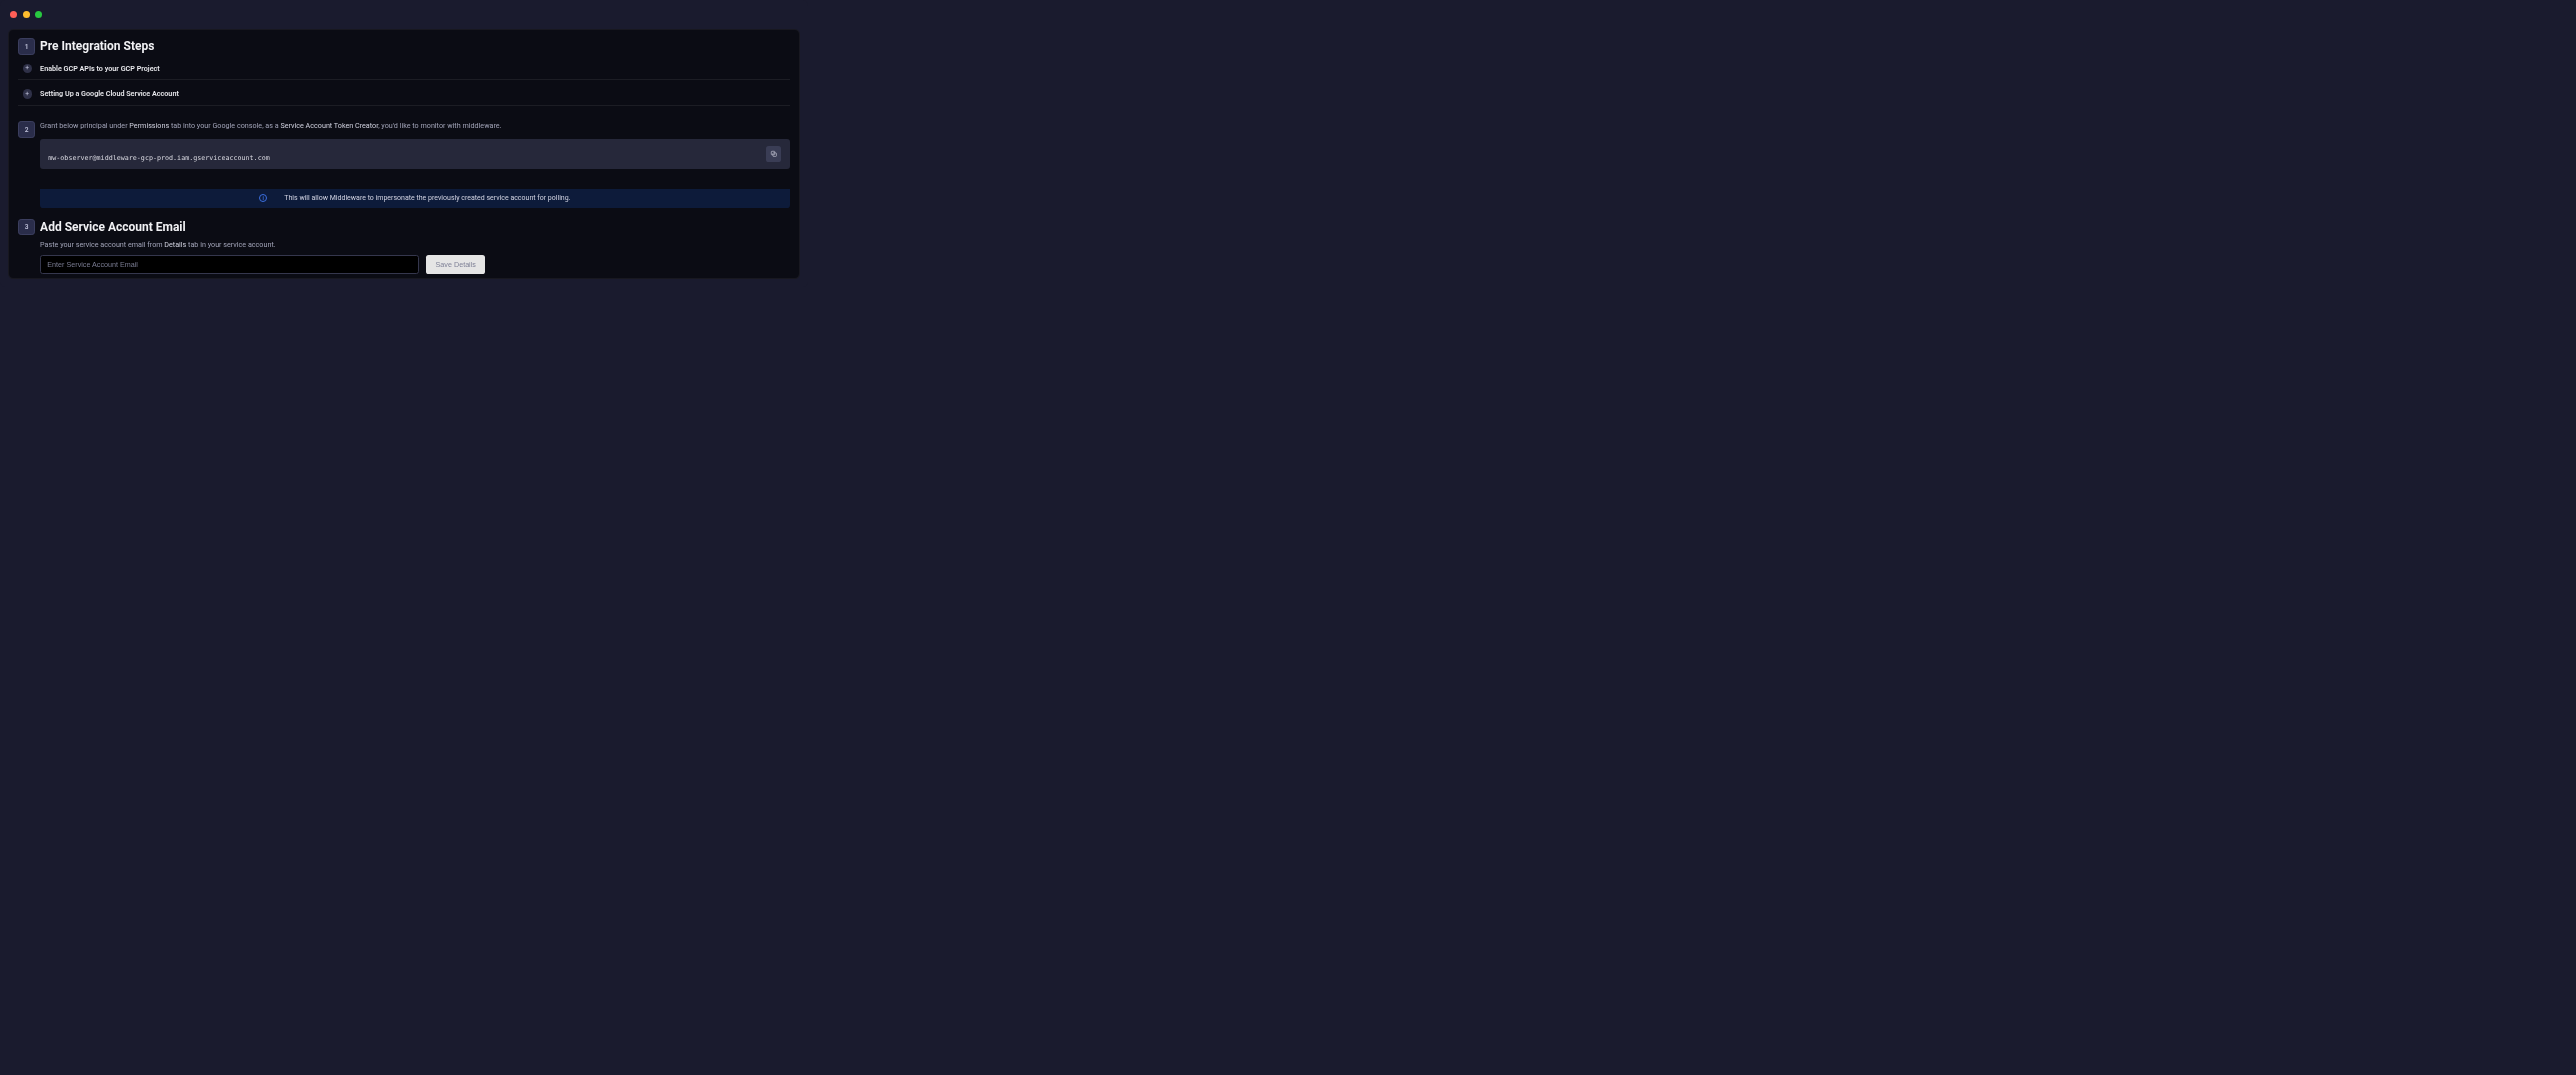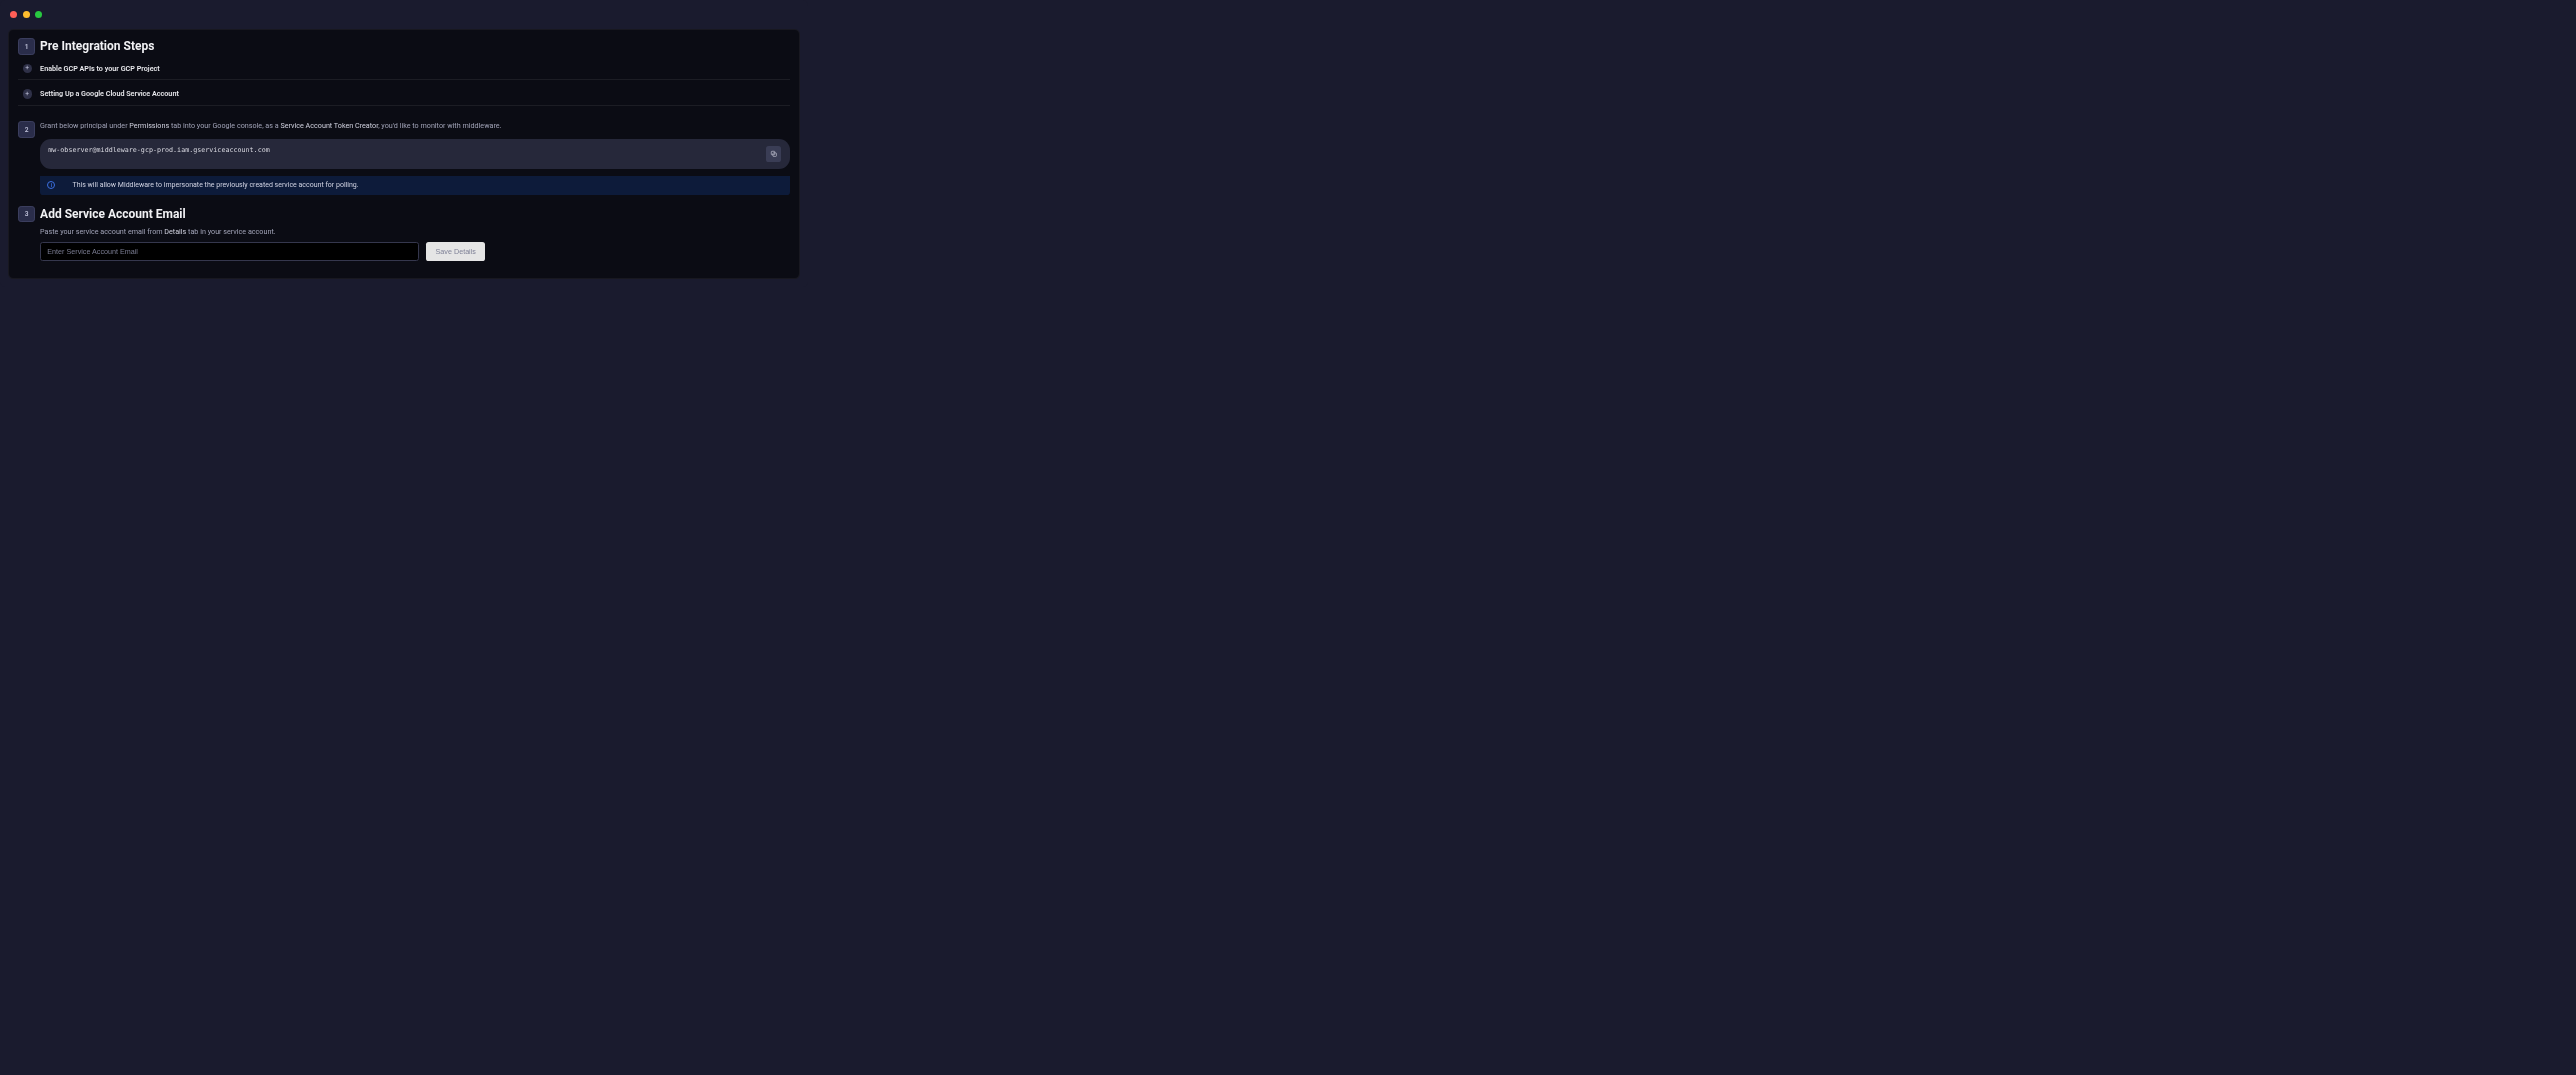--- a/index.html
+++ b/index.html
@@ -118,52 +118,53 @@
     line-height: 1.5;
   }
   .step-body .bold {
     font-weight: 400;
     color: #d2d3e0;
   }
 
   .code-block {
     margin-top: 7.2px;
     background: #26283a;
-    border-radius: 11px;
+    border-radius: 3px;
     padding: 7.2px 8.2px;
     font-family: ui-monospace, SFMono-Regular, Menlo, Consolas, monospace;
     font-size: 6.7px;
     color: #d8d8e0;
     display: flex;
-    align-items: flex-start;
+    align-items: flex-end;
     justify-content: space-between;
   }
 
   .copy-btn {
     width: 15.5px;
     height: 15.5px;
     background: #3a3d55;
     border-radius: 2.6px;
     display: flex;
     align-items: center;
     justify-content: center;
     cursor: pointer;
     color: #c8c9d8;
   }
 
   .info-banner {
-    margin-top: 7px;
+    margin-top: 20px;
     background: #0d1b3a;
     border-radius: 0 0 3.1px 3.1px;
     padding: 5.2px 7.2px;
     display: flex;
     align-items: center;
     gap: 17px;
     font-size: 7px;
     color: #d1d3e2;
+    justify-content: center;
   }
   .info-icon {
     width: 8.2px;
     height: 8.2px;
     border: 0.9px solid #3b6fe0;
     border-radius: 50%;
     display: flex;
     align-items: center;
     justify-content: center;
     font-size: 5.2px;

